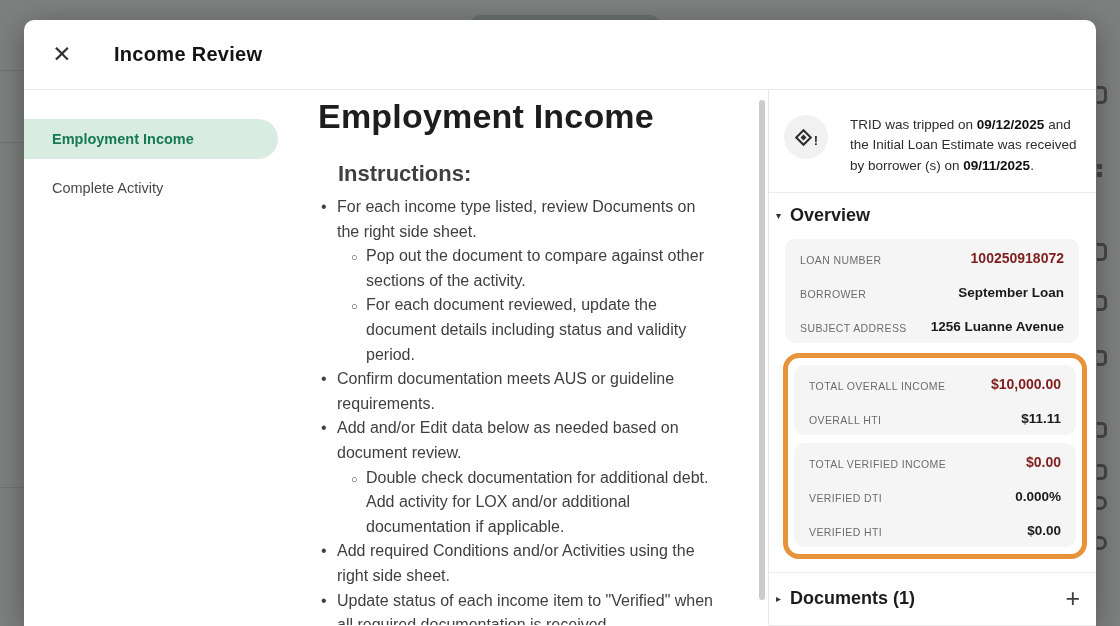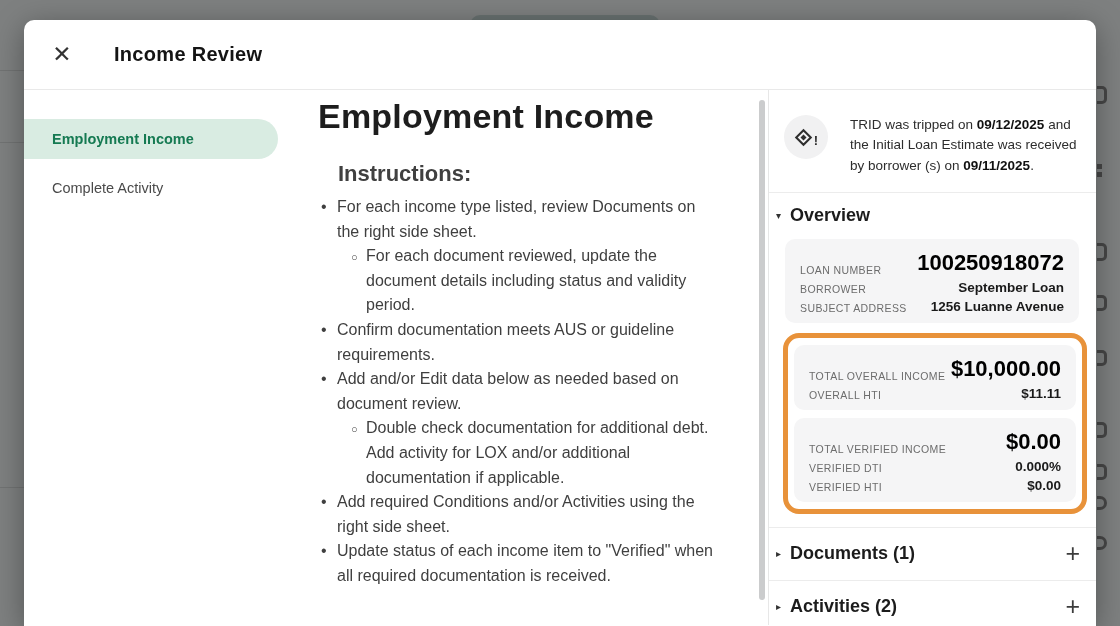--- a/index.html
+++ b/index.html
@@ -96,26 +96,26 @@
   }
   .chev { font-size:10px; color:#333; width:12px; flex:none; }
   .section-label { font-size:18px; font-weight:700; color:#1c1c1c; margin-left:2px; }
   .plus-btn { margin-left:auto; font-size:25px; font-weight:300; color:#3c3c3c; line-height:1; cursor:pointer; }
 
   .card {
     background:#f5f5f6; border-radius:10px;
     padding:11px 15px 9px; margin:0 17px 0 16px;
   }
   .row { display:flex; justify-content:space-between; align-items:flex-end; }
-  .row + .row { margin-top:4px; }
+  .row + .row { margin-top:19px; }
   .lab {
     font-size:10.5px; letter-spacing:.4px; color:#6c6c6c;
     text-transform:uppercase; font-weight:400;
   }
-  .val-big { font-size:22px; font-weight:800; color:#000000; }
+  .val-big { font-size:14px; font-weight:800; color:#7f1d1d; }
   .val-sm { font-size:13.5px; font-weight:700; color:#1a1a1a; }
 
   .highlight-box {
     border:5px solid #e8923a; border-radius:16px;
     margin:10px 9px 0 14px; padding:4px 3px;
   }
   .highlight-box .card { margin:3px; }
   .highlight-box .card + .card { margin-top:8px; }
   .sep.after-box { margin-top:13px; }
 </style>
@@ -151,20 +151,21 @@
     <div class="sidebar">
       <div class="side-item active">Employment Income</div>
       <div class="side-item plain">Complete Activity</div>
     </div>
 
     <div class="main">
       <h1>Employment Income</h1>
       <div class="instr-label">Instructions:</div>
       <div class="bullets">
         <div class="bullet">For each income type listed, review Documents on the right side sheet.</div>
+        <div class="bullet sub">Pop out the document to compare against other sections of the activity.</div>
         <div class="bullet sub">For each document reviewed, update the document details including status and validity period.</div>
         <div class="bullet">Confirm documentation meets AUS or guideline requirements.</div>
         <div class="bullet">Add and/or Edit data below as needed based on document review.</div>
         <div class="bullet sub">Double check documentation for additional debt. Add activity for LOX and/or additional documentation if applicable.</div>
         <div class="bullet">Add required Conditions and/or Activities using the right side sheet.</div>
         <div class="bullet">Update status of each income item to "Verified" when all required documentation is received.</div>
       </div>
       <div class="scroll-thumb"></div>
     </div>
 

